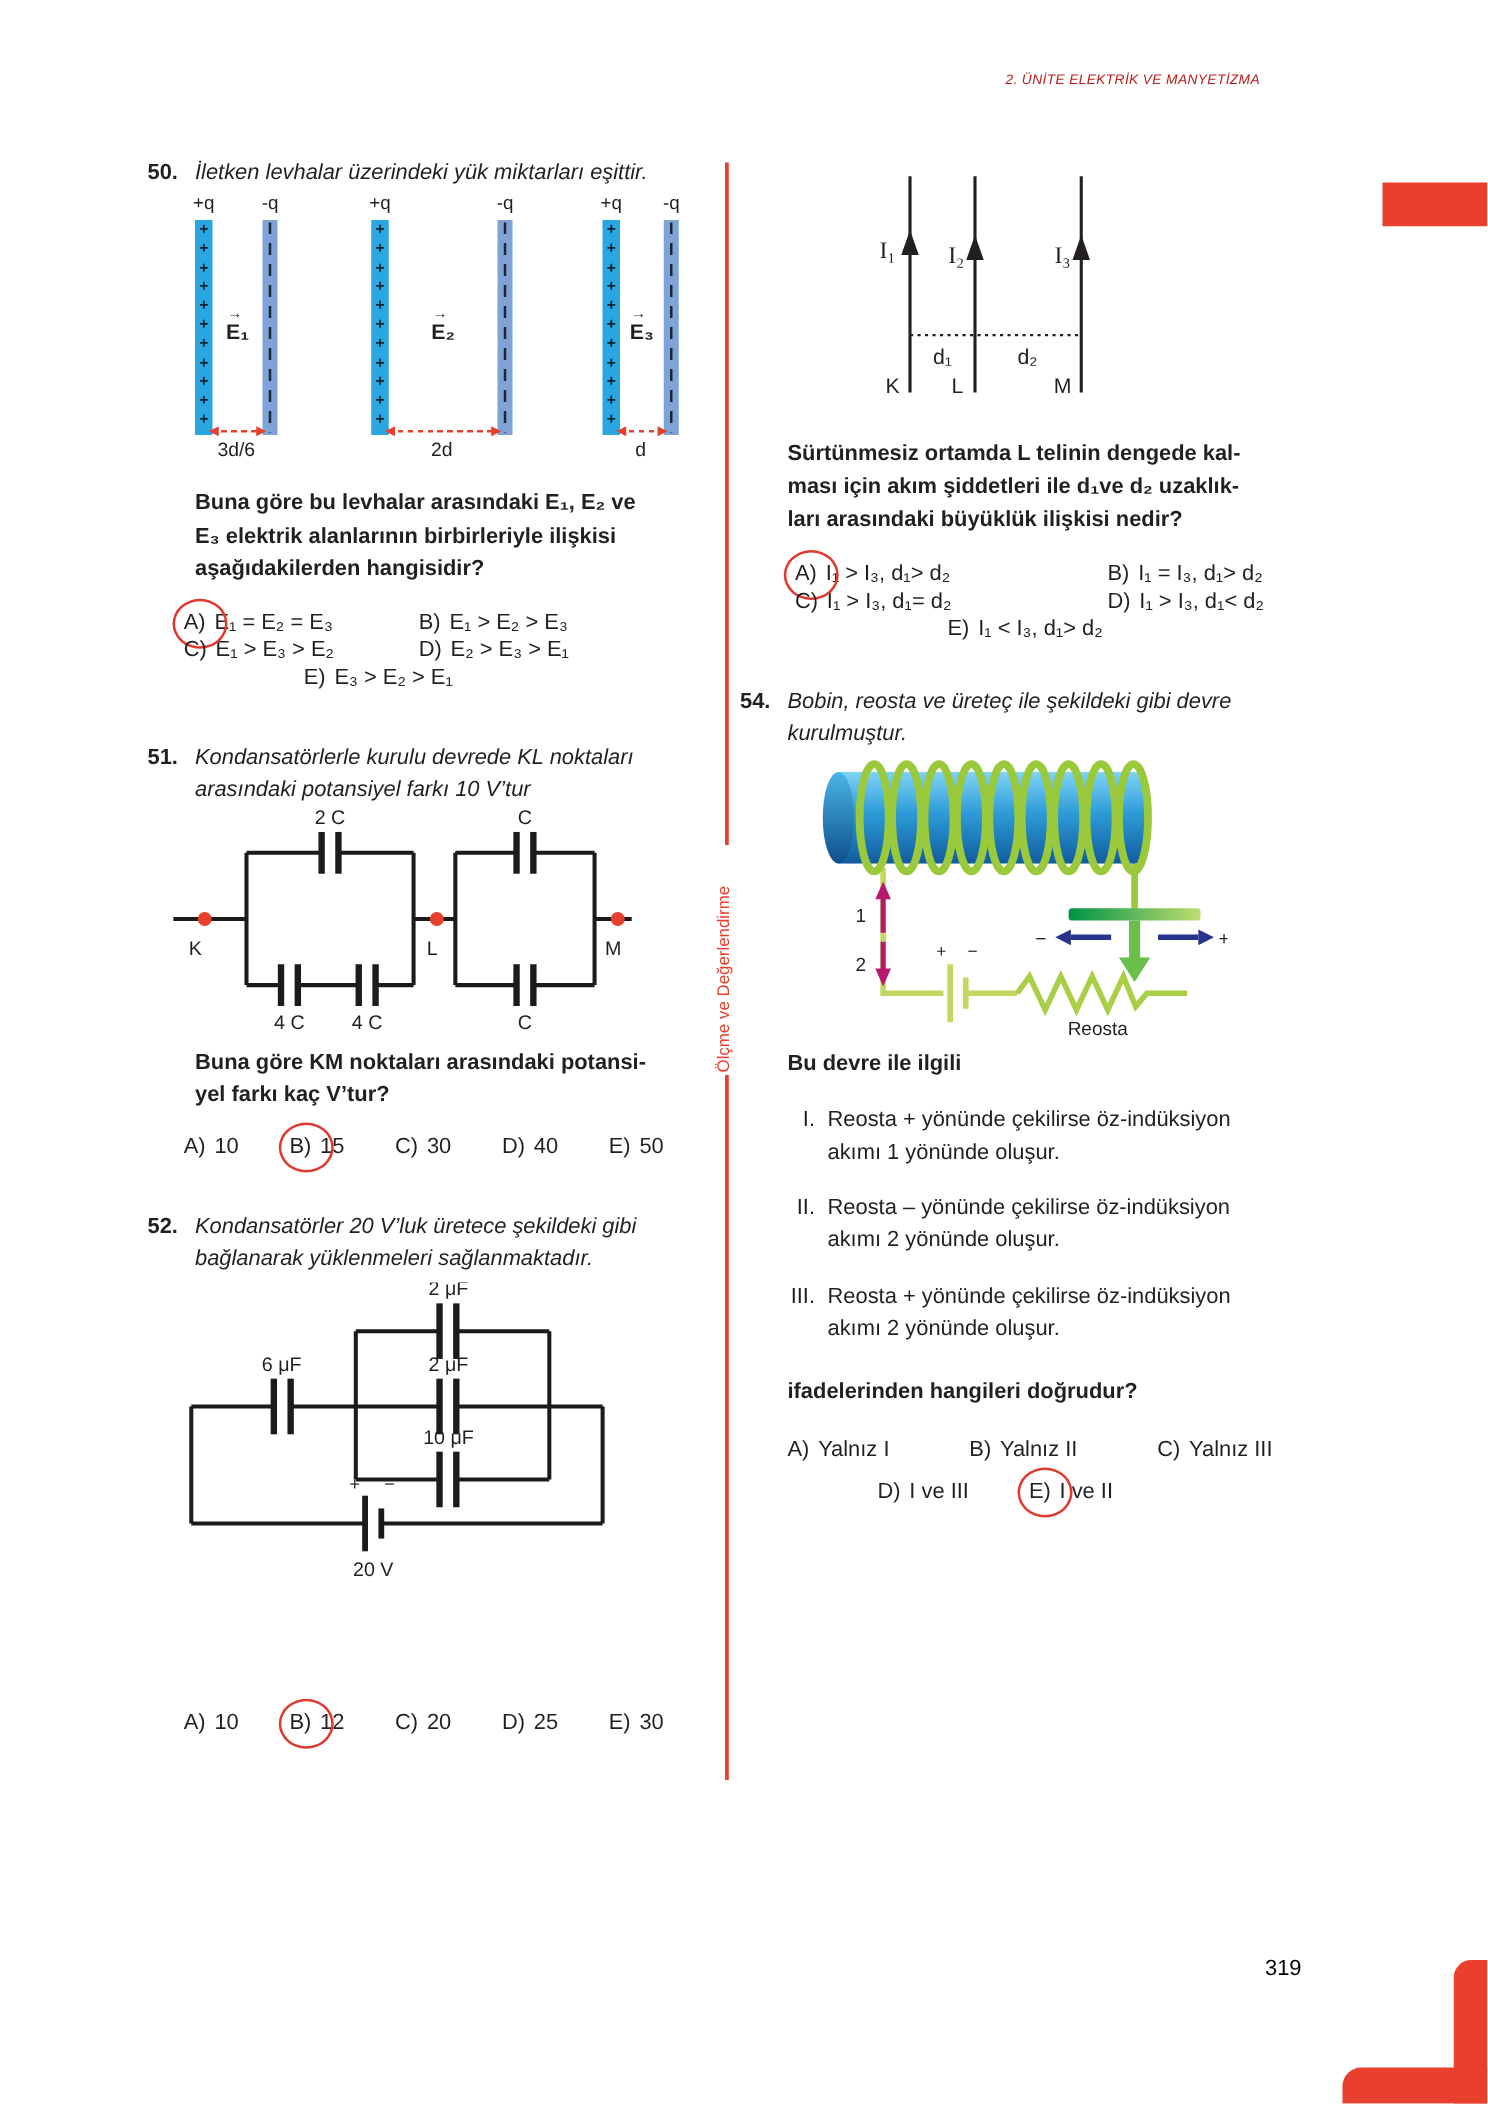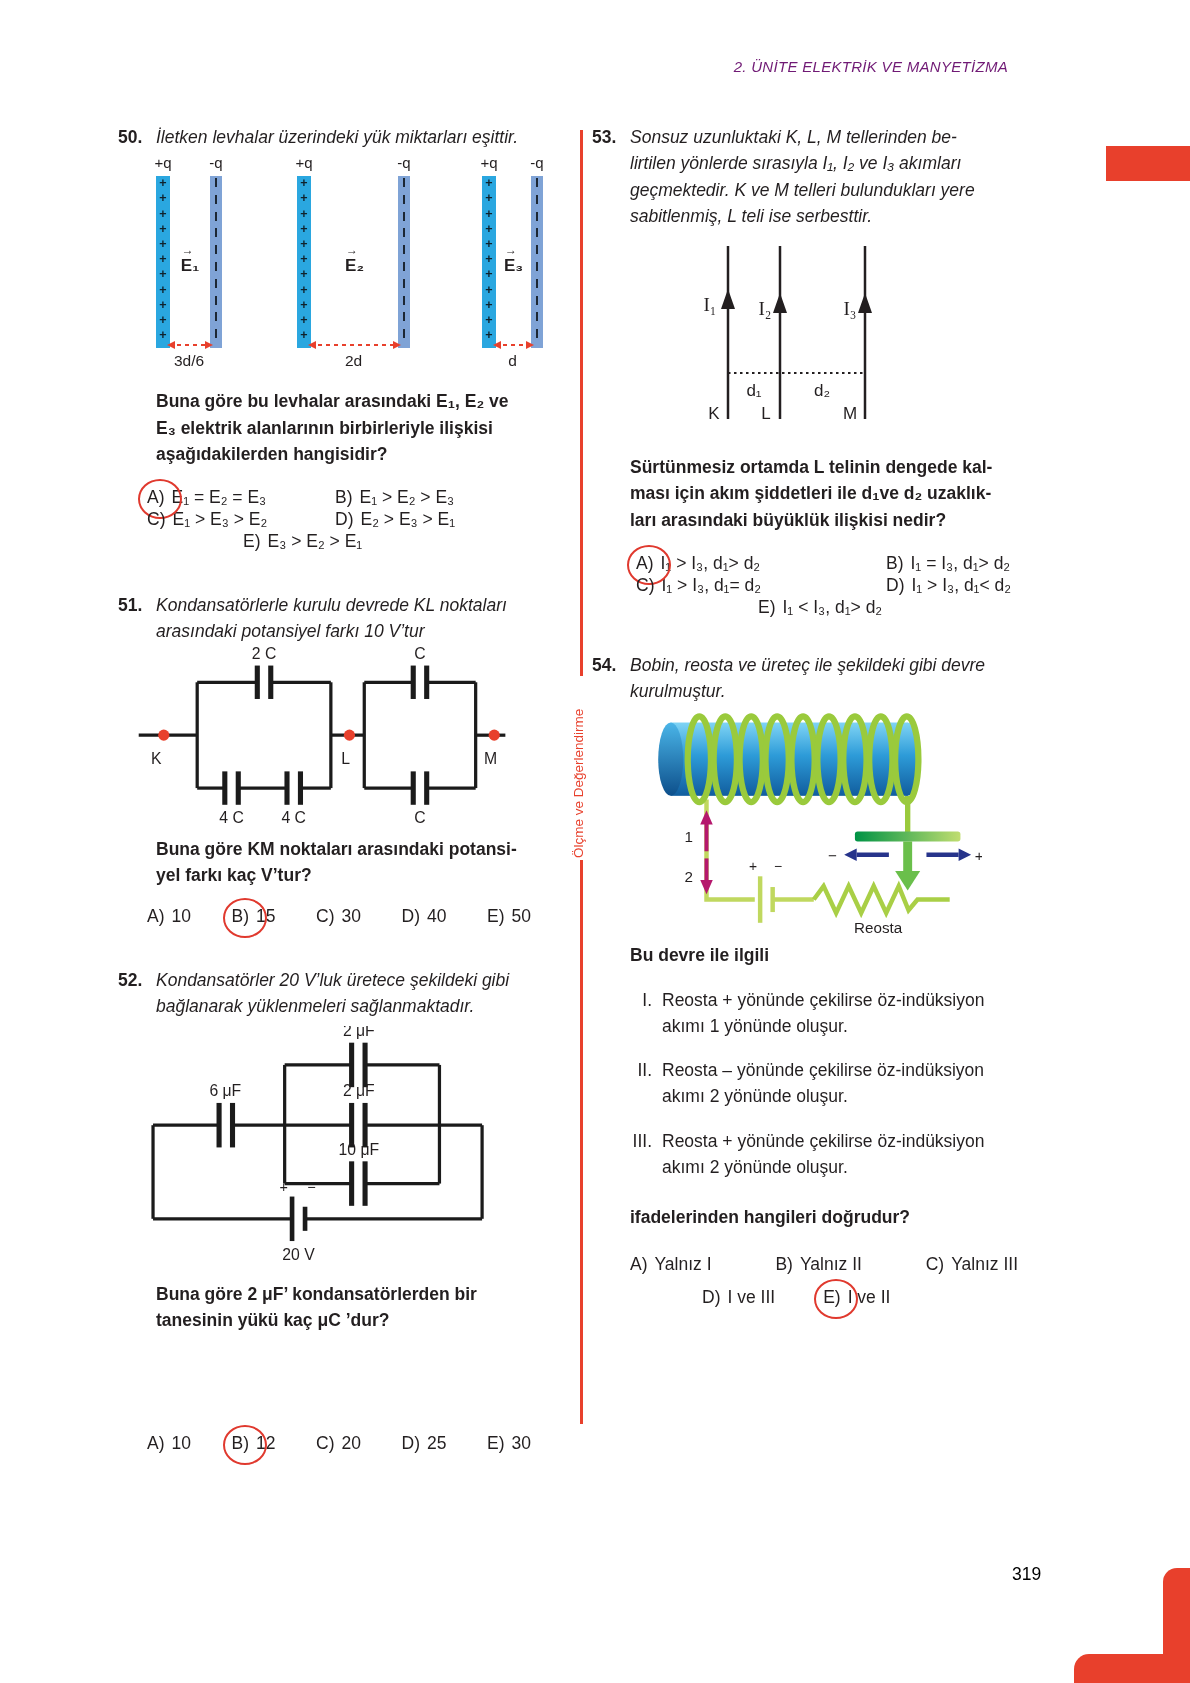--- a/index.html
+++ b/index.html
@@ -2,22 +2,22 @@
 <html><head>
 <meta charset="utf-8">
 <style>
   html,body { margin:0; padding:0; background:#ffffff; }
   .page {
     position:relative; width:1190px; height:1683px; background:#ffffff;
     font-family:"Liberation Sans","DejaVu Sans",sans-serif; color:#231f20; overflow:hidden;
   }
   
   .header {
-    position:absolute; top:58px; right:182px; color:#701a75;
-    font-style:italic; font-size:15px; letter-spacing:.3px;
+    position:absolute; top:58px; right:182px; color:#b91c1c;
+    font-style:italic; font-size:11px; letter-spacing:.3px;
   }
   .tab-top { position:absolute; top:146px; right:0; width:84px; height:35px; background:#e8402c; }
   .corner-v { position:absolute; right:0; bottom:0; width:27px; height:115px; background:#e8402c; border-top-left-radius:14px; }
   .corner-h { position:absolute; right:0; bottom:0; width:116px; height:29px; background:#e8402c; border-top-left-radius:15px; }
   .pagenum { position:absolute; left:1012px; top:1564px; color:#000000; font-size:17.5px; }
   .div-seg { position:absolute; left:580px; width:2.5px; background:#e8402c; }
   .seg1 { top:130px; height:546px; }
   .seg2 { top:860px; height:564px; }
   .div-label {
     position:absolute; left:571px; top:680px; height:178px;
@@ -285,41 +285,32 @@
       </g>
       <text x="96" y="76" text-anchor="middle">6 μF</text>
       <text x="240" y="11" text-anchor="middle">2 μF</text>
       <text x="240" y="76" text-anchor="middle">2 μF</text>
       <text x="240" y="139" text-anchor="middle">10 μF</text>
       <text x="159" y="179" text-anchor="middle" class="small">+</text>
       <text x="189" y="179" text-anchor="middle" class="small">−</text>
       <text x="175" y="253" text-anchor="middle">20 V</text>
     </svg>
 
-    <div class="qbody bold" style="margin-top:14px">Buna göre 2 μF’ kondansatörlerden bir
-tanesinin yükü kaç  μC ’dur?</div>
 
     <div class="optrow or52">
       <span class="opt"><span class="letter">A)</span><span>10</span></span>
       <span class="opt"><span class="letter circ">B)</span><span>12</span></span>
       <span class="opt"><span class="letter">C)</span><span>20</span></span>
       <span class="opt"><span class="letter">D)</span><span>25</span></span>
       <span class="opt"><span class="letter">E)</span><span>30</span></span>
     </div>
   </div>
 
   <div class="col col-right">
 
-    <div class="qrow">
-      <span class="qnum">53.</span>
-      <span class="qtext">Sonsuz uzunluktaki K, L, M tellerinden be-
-lirtilen yönlerde sırasıyla I₁, I₂ ve I₃ akımları
-geçmektedir. K ve M telleri bulundukları yere
-sabitlenmiş, L teli ise serbesttir.</span>
-    </div>
 
     <svg width="320" height="185" viewBox="0 0 320 185" style="margin:12px 0 0 70px; display:block">
       <g stroke="#231f20" stroke-width="2.5">
         <line x1="66" y1="5" x2="66" y2="178"></line>
         <line x1="118" y1="5" x2="118" y2="178"></line>
         <line x1="203" y1="5" x2="203" y2="178"></line>
       </g>
       <g fill="#231f20">
         <polygon points="59,68 73,68 66,48"></polygon>
         <polygon points="111,72 125,72 118,52"></polygon>

